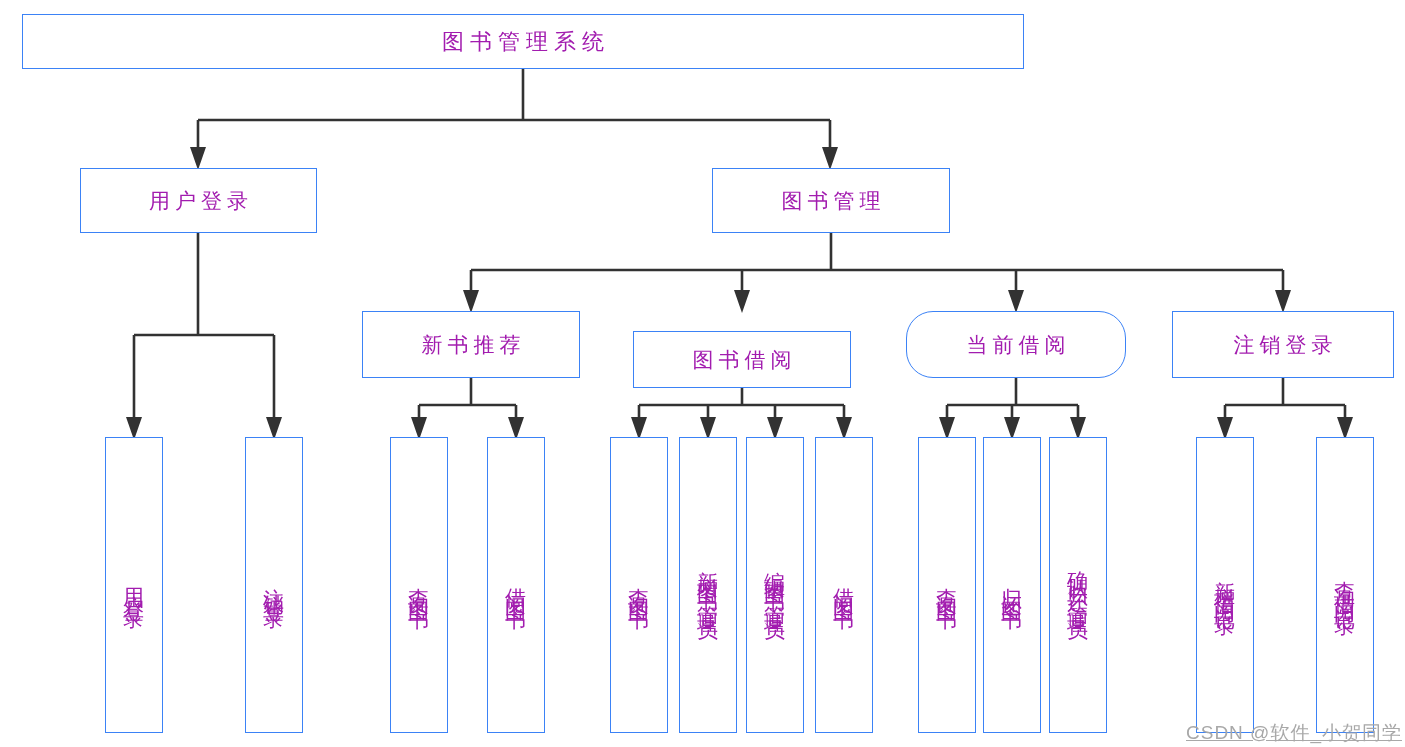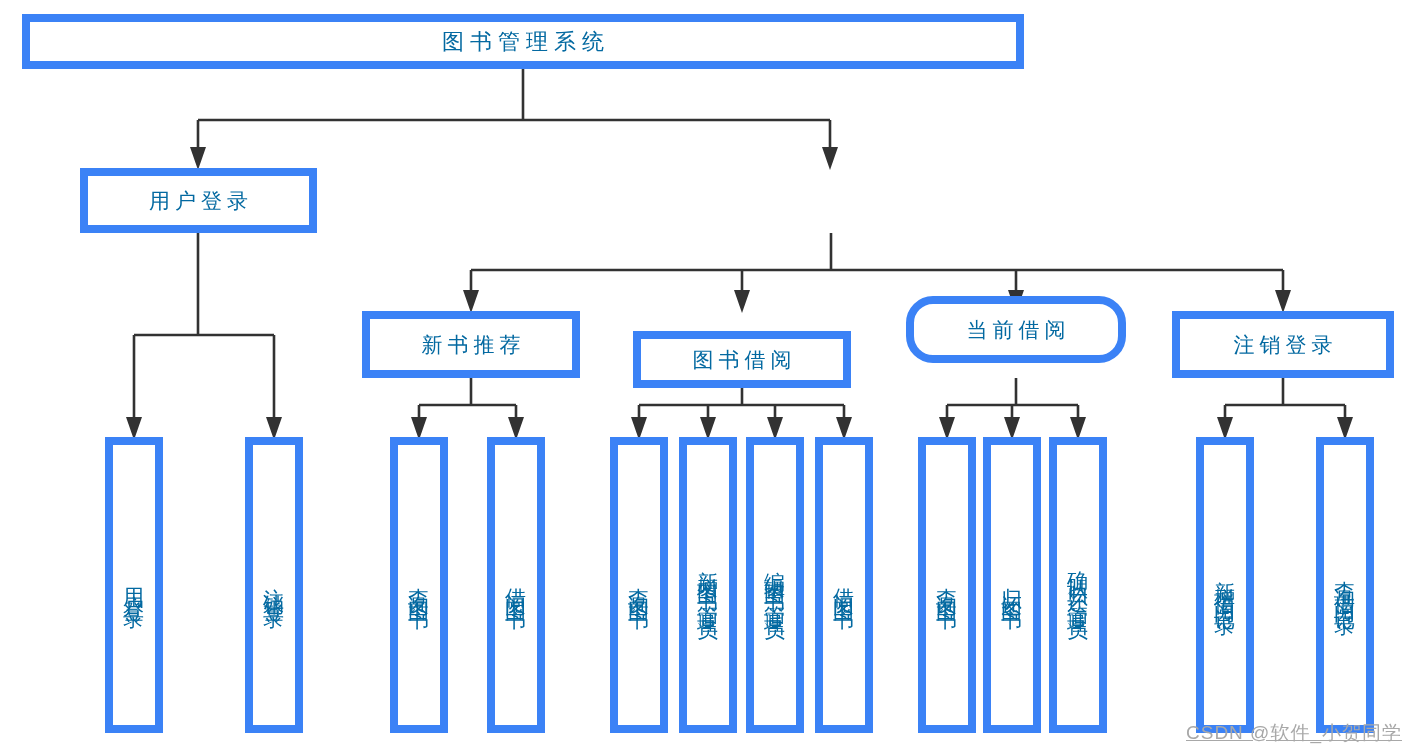--- a/index.html
+++ b/index.html
@@ -18,25 +18,25 @@
   #connectors {
     position: absolute;
     left: 0;
     top: 0;
     z-index: 0;
   }
   .box {
     position: absolute;
     box-sizing: border-box;
     background: #ffffff;
-    border: 8px solid #3b82f6;
+    border: 1px solid #3b82f6;
     display: flex;
     align-items: center;
     justify-content: center;
-    color: #0369a1;
+    color: #a21caf;
     z-index: 1;
   }
   .h-box {
     font-size: 21px;
     letter-spacing: 5px;
     text-indent: 5px;
     white-space: nowrap;
   }
   .root-box {
     font-size: 22px;
@@ -98,24 +98,25 @@
       <polygon points="1004,417 1020,417 1012,440"></polygon>
       <polygon points="1070,417 1086,417 1078,440"></polygon>
       <polygon points="1217,417 1233,417 1225,440"></polygon>
       <polygon points="1337,417 1353,417 1345,440"></polygon>
     </g>
   </svg>
 
   <div class="box h-box root-box" style="left:22px; top:14px; width:1002px; height:55px;">图书管理系统</div>
 
   <div class="box h-box" style="left:80px; top:168px; width:237px; height:65px;">用户登录</div>
+  <div class="box h-box" style="left:712px; top:168px; width:238px; height:65px;">图书管理</div>
 
   <div class="box h-box" style="left:362px; top:311px; width:218px; height:67px;">新书推荐</div>
   <div class="box h-box" style="left:633px; top:306px; width:218px; height:57px;margin-top:25px;">图书借阅</div>
-  <div class="box h-box" style="left:906px; top:296px; width:220px; height:67px;border-radius:27px;">当前借阅</div>
+  <div class="box h-box" style="left:906px; top:311px; width:220px; height:67px;border-radius:27px;">当前借阅</div>
   <div class="box h-box" style="left:1172px; top:311px; width:222px; height:67px;">注销登录</div>
 
   <div class="box v-box" style="left:105px;">用户登录</div>
   <div class="box v-box" style="left:245px;">注销登录</div>
   <div class="box v-box" style="left:390px;">查询图书</div>
   <div class="box v-box" style="left:487px;">借阅图书</div>
   <div class="box v-box" style="left:610px;">查询图书</div>
   <div class="box v-box" style="left:679px;">新增图书（管理员）</div>
   <div class="box v-box" style="left:746px;">编辑图书（管理员）</div>
   <div class="box v-box" style="left:815px;">借阅图书</div>

